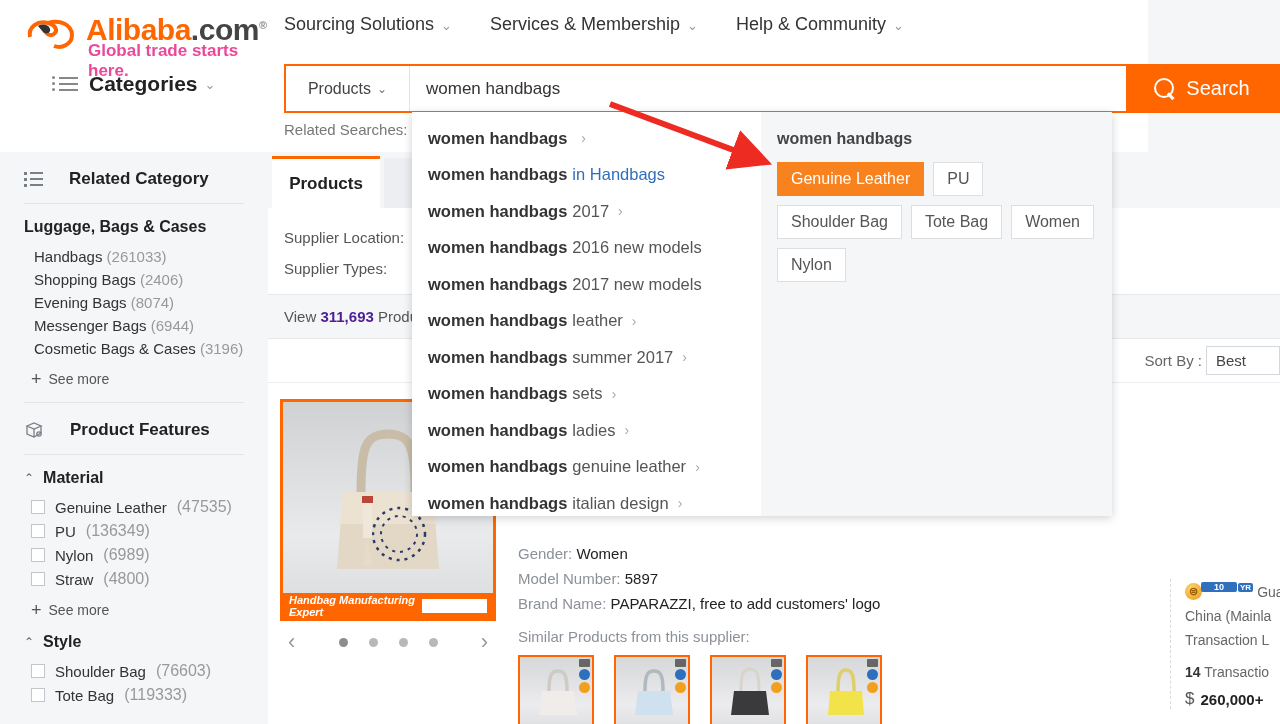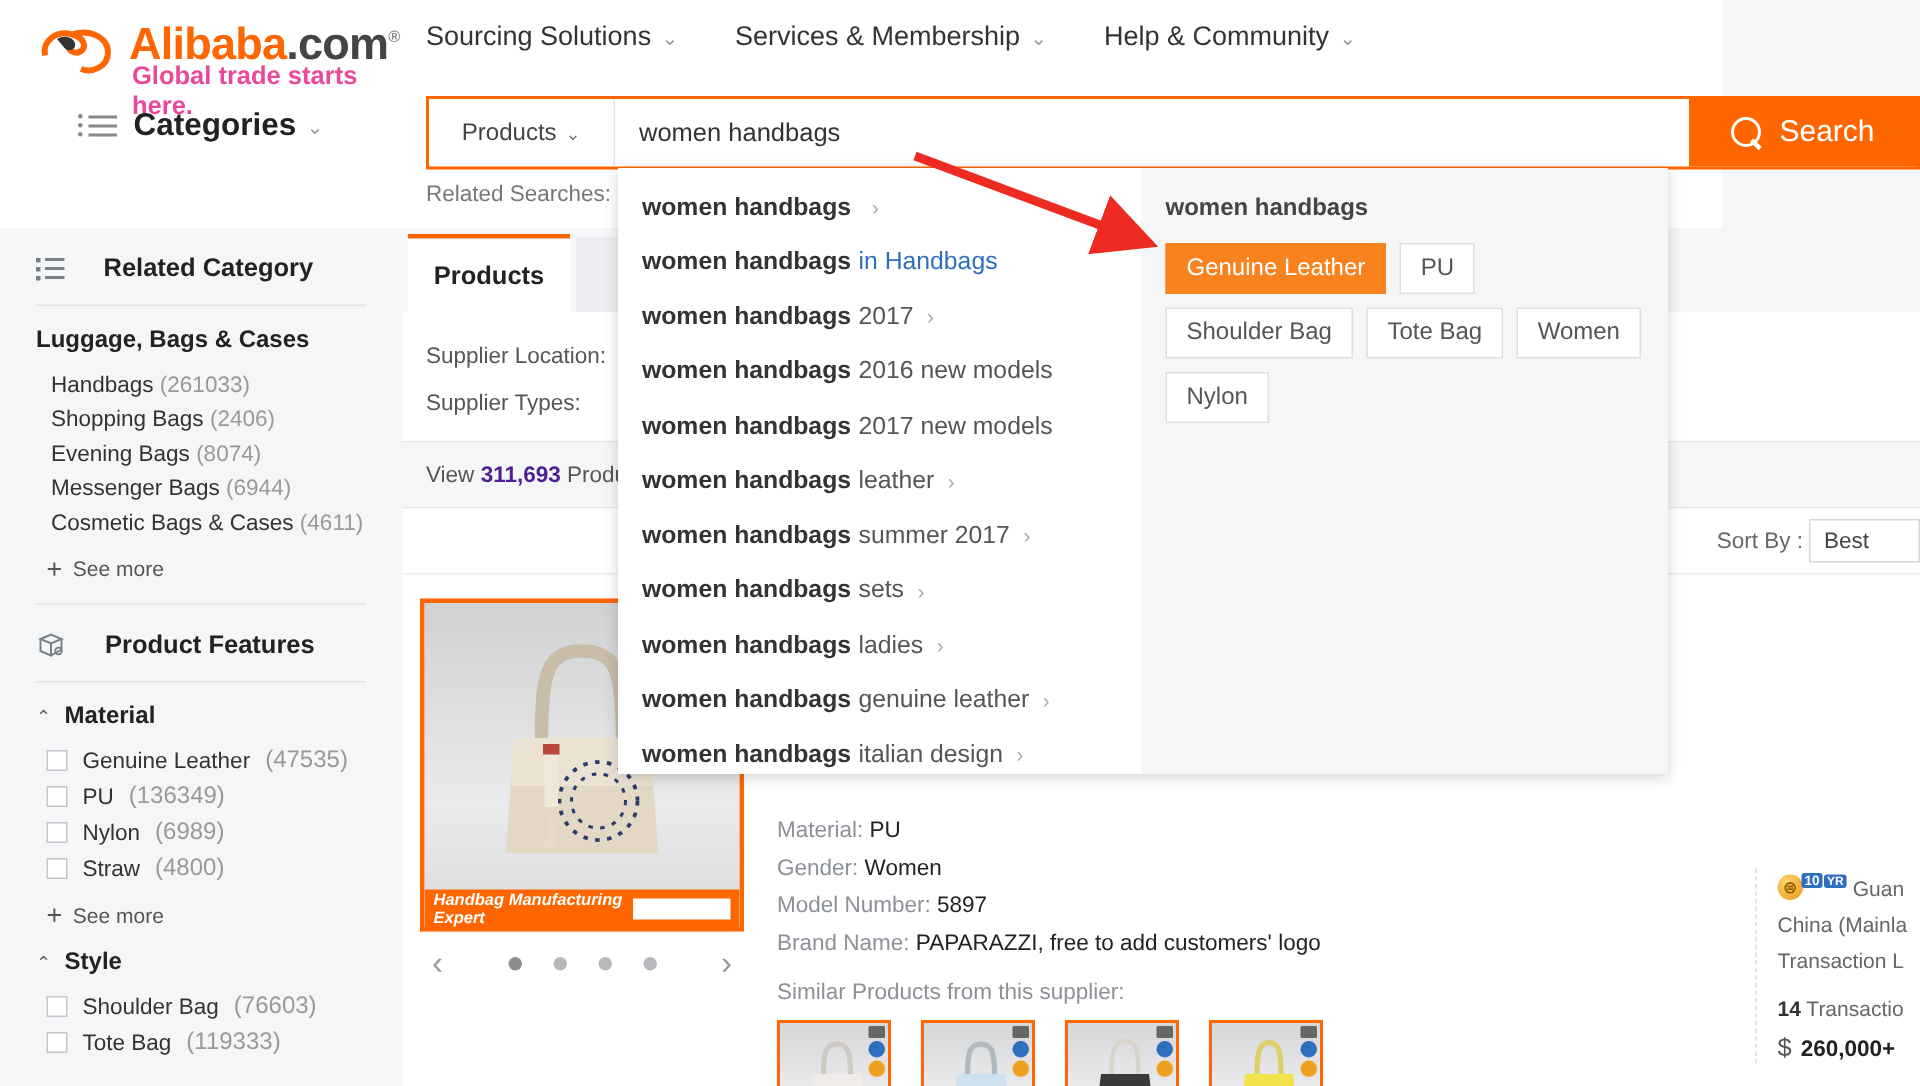--- a/index.html
+++ b/index.html
@@ -181,21 +181,21 @@
   
   .supplier {
     position: absolute; right: 0; top: 196px; width: 110px; padding-left: 14px;
     border-left: 1px dashed #d8dade;
   }
   .sup-line { font-size: 14px; color: #666; padding: 4px 0; white-space: nowrap; }
   .sup-head { display: flex; align-items: center; gap: 4px; }
   .coin { width: 17px; height: 17px; border-radius: 50%; background: radial-gradient(circle at 35% 30%, #ffd36b, #e89a19); flex:none;
           display:flex; align-items:center; justify-content:center; color:#9a5f00; font-size: 11px; font-weight:bold; }
   .yrbadge { display: flex; align-items: center; gap: 1px; margin-left: -5px; margin-top: -9px; }
-  .yr-num { background:#2f6fbd; color:#fff; font-size:9px; font-weight:bold; border-radius:2px; padding:0 2px; }
+  .yr-num { background:#2f6fbd; color:#fff; font-size:9px; font-weight:bold; border-radius:2px; padding:0 13px; }
   .yr-txt { background:#2f6fbd; color:#fff; font-size:8px; font-weight:bold; border-radius:2px; padding:0 2px; }
   .sup-strong { color: #333; font-weight: bold; }
   .sup-amount { display: flex; align-items: center; gap: 6px; font-size: 15px; color: #222; font-weight: bold; padding-top: 5px; }
   .dollar { font-size: 17px; color: #555; font-weight: normal; }
 
   
   .suggest {
     position: absolute; left: 412px; top: 112px; width: 700px; height: 404px;
     background: #fff; box-shadow: 0 2px 9px rgba(0,0,0,0.18); z-index: 40; display: flex;
   }
@@ -305,21 +305,21 @@
     <div class="cat-link">
       <span>Evening Bags</span>
       <span class="cat-count">(8074)</span>
     </div>
     <div class="cat-link">
       <span>Messenger Bags</span>
       <span class="cat-count">(6944)</span>
     </div>
     <div class="cat-link">
       <span>Cosmetic Bags &amp; Cases</span>
-      <span class="cat-count">(4611)</span>
+      <span class="cat-count">(3196)</span>
     </div>
 
     <div class="see-more">
       <span class="plus">+</span>
       <span>See more</span>
     </div>
 
     <div class="divider-line"></div>
 
     <div class="side-section-head nb">
@@ -442,24 +442,20 @@
             <span class="dot"></span>
             <span class="dot"></span>
           </span>
           <span class="arrowbtn">›</span>
         </div>
       </div>
 
       <div class="details">
         <div style="height:140px;"></div>
         <div class="spec">
-          <span>Material:</span>
-          <b>PU</b>
-        </div>
-        <div class="spec">
           <span>Gender:</span>
           <b>Women</b>
         </div>
         <div class="spec">
           <span>Model Number:</span>
           <b>5897</b>
         </div>
         <div class="spec">
           <span>Brand Name:</span>
           <b>PAPARAZZI, free to add customers' logo</b>

